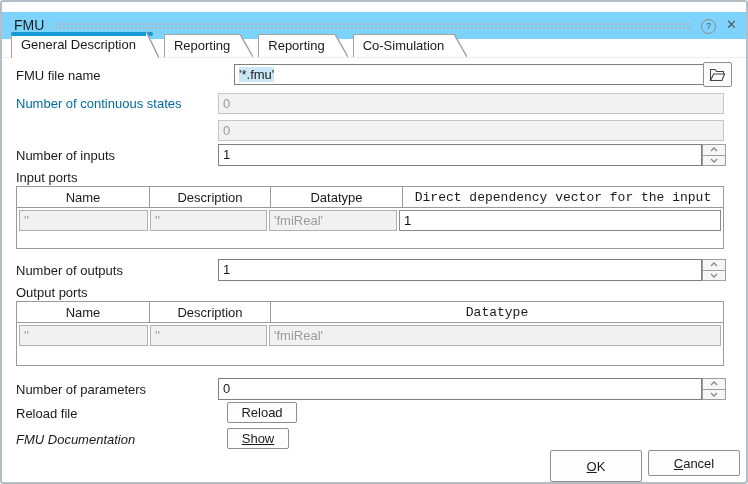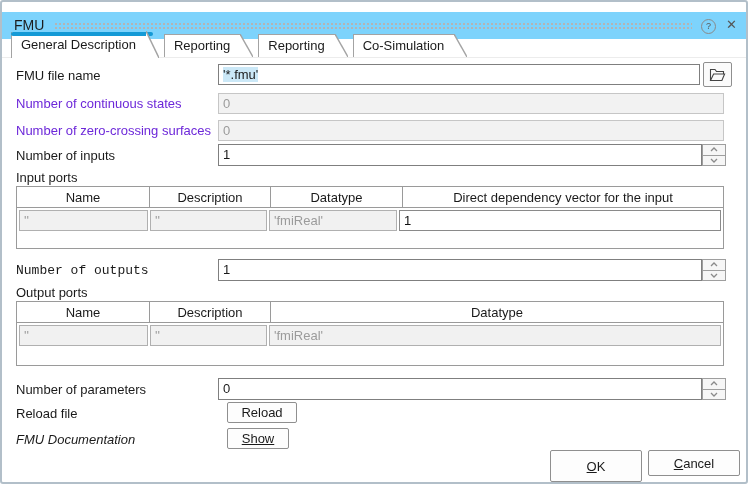--- a/index.html
+++ b/index.html
@@ -19,34 +19,34 @@
   
   .tabbar{position:absolute;top:28px;left:0;right:0;height:28px;display:flex;align-items:flex-end;padding-left:9px;border-bottom:1px solid #ececec;box-sizing:border-box;}
   .tab{position:relative;height:22px;line-height:22px;padding:0 10px 0 9px;background:#fff;
        border-top:1px solid #a3a3a3;border-left:1px solid #a3a3a3;margin-right:18px;white-space:nowrap;cursor:default;}
   .tab .slant{position:absolute;top:-1px;right:-13px;width:13px;height:calc(100% + 1px);}
   .tab-active{height:26px;line-height:26px;z-index:2;margin-bottom:-1px;border-top:none;}
   .tab-active::before{content:'';position:absolute;top:0;left:-1px;right:-7px;height:4px;background:#149ad6;border-radius:3px;}
 
   
   .lbl{position:absolute;left:14px;white-space:nowrap;}
-  .lbl.dis{color:#6d28d9;}
+  .lbl.dis{color:#0369a1;}
   .fld{position:absolute;box-sizing:border-box;background:#fff;border:1px solid #7f7f7f;padding:2px 4px 0 4px;overflow:hidden;white-space:nowrap;}
   .fld.dis{background:#f2f2f2;border-color:#c6c6c6;color:#9b9b9b;}
   .sel{background:#cbe8f7;}
   .iconbtn{position:absolute;box-sizing:border-box;border:1px solid #8f8f8f;border-radius:2px;background:#fbfbfb;display:flex;align-items:center;justify-content:center;cursor:default;}
   .spin{position:absolute;width:24px;display:flex;flex-direction:column;}
   .spin .sb{flex:1;box-sizing:border-box;border:1px solid #9e9e9e;background:#f6f6f6;display:flex;align-items:center;justify-content:center;cursor:default;}
   .spin .sb+.sb{margin-top:-1px;}
 
   
   .ptable{position:absolute;left:14px;width:708px;box-sizing:border-box;border:1px solid #9a9a9a;background:#fff;}
   .phead{display:flex;border-bottom:1px solid #9a9a9a;}
   .phead .hc{box-sizing:border-box;padding:3px 0 2px 0;text-align:center;border-right:1px solid #9a9a9a;overflow:hidden;white-space:nowrap;}
-  .phead .hc:last-child{border-right:none;flex:1;}
+  .phead .hc:last-child{border-right:none;flex:1;font-family:Liberation Mono, monospace;}
   .prow{display:flex;padding:2px 1px 1px 1px;}
   .cell{box-sizing:border-box;height:21px;margin:0 1px;border:1px solid #b0b0b0;background:#f1f1f1;color:#9b9b9b;padding:2px 4px 0 4px;overflow:hidden;white-space:nowrap;}
   .cell.en{background:#fff;color:#111;border-color:#8a8a8a;}
   .cell.flex1{flex:1;}
   .pfill{height:16px;}
 
   
   .pushbtn{position:absolute;box-sizing:border-box;border:1px solid #8f8f8f;border-radius:2px;background:#fdfdfd;
            text-align:center;cursor:default;display:flex;align-items:center;justify-content:center;}
   .mn{display:block;}
@@ -89,32 +89,31 @@
     <div class="tab">
       <span>Co-Simulation</span>
       <svg class="slant" preserveAspectRatio="none" viewBox="0 0 13 26">
           <path d="M0 0 L13 26 L0 26 Z" fill="#fff"></path>
           <path d="M0 0 L13 26" stroke="#a3a3a3" stroke-width="1.4" fill="none"></path>
         </svg>
     </div>
   </div>
 
   <span class="lbl" style="top:66px;">FMU file name</span>
-  <div class="fld" style="left:216px;top:62px;width:482px;height:21px;"><span class="sel">'*.fmu'</span></div>
+  <div class="fld" style="left:232px;top:62px;width:482px;height:21px;"><span class="sel">'*.fmu'</span></div>
   <div class="iconbtn" style="left:701px;top:60px;width:29px;height:25px;">
     <svg width="17" height="14" viewBox="0 0 17 14">
         <path d="M1.5 12.5 V1.5 h4.5 l1.5 2 h7 v2.5" fill="none" stroke="#444" stroke-width="1.1"></path>
         <path d="M1.5 12.5 L4.6 6 h11 l-2.7 6.5 z" fill="none" stroke="#444" stroke-width="1.1"></path>
       </svg>
   </div>
 
   <span class="lbl dis" style="top:94px;">Number of continuous states</span>
   <div class="fld dis" style="left:216px;top:91px;width:506px;height:21px;">0</div>
 
-  <span class="lbl dis" style="top:121px;">Number of zero-crossing surfaces</span>
   <div class="fld dis" style="left:216px;top:118px;width:506px;height:21px;">0</div>
 
   <span class="lbl" style="top:146px;">Number of inputs</span>
   <div class="fld" style="left:216px;top:142px;width:484px;height:22px;">1</div>
   <div class="spin" style="left:700px;top:142px;height:22px;">
     <div class="sb">
         <svg width="8" height="5" viewBox="0 0 8 5">
           <path d="M1 4 L4 1 L7 4" stroke="#8a8a8a" stroke-width="1.3" fill="none"></path>
         </svg>
       </div>
@@ -135,21 +134,21 @@
     </div>
     <div class="prow">
       <div class="cell" style="width:129px;">''</div>
       <div class="cell" style="width:117px;">''</div>
       <div class="cell" style="width:128px;">'fmiReal'</div>
       <div class="cell en flex1">1</div>
     </div>
     <div class="pfill"></div>
   </div>
 
-  <span class="lbl" style="top:261px;font-family:Liberation Mono, monospace;">Number of outputs</span>
+  <span class="lbl" style="top:261px;">Number of outputs</span>
   <div class="fld" style="left:216px;top:257px;width:484px;height:22px;">1</div>
   <div class="spin" style="left:700px;top:257px;height:22px;">
     <div class="sb">
         <svg width="8" height="5" viewBox="0 0 8 5">
           <path d="M1 4 L4 1 L7 4" stroke="#8a8a8a" stroke-width="1.3" fill="none"></path>
         </svg>
       </div>
     <div class="sb">
         <svg width="8" height="5" viewBox="0 0 8 5">
           <path d="M1 1 L4 4 L7 1" stroke="#8a8a8a" stroke-width="1.3" fill="none"></path>

